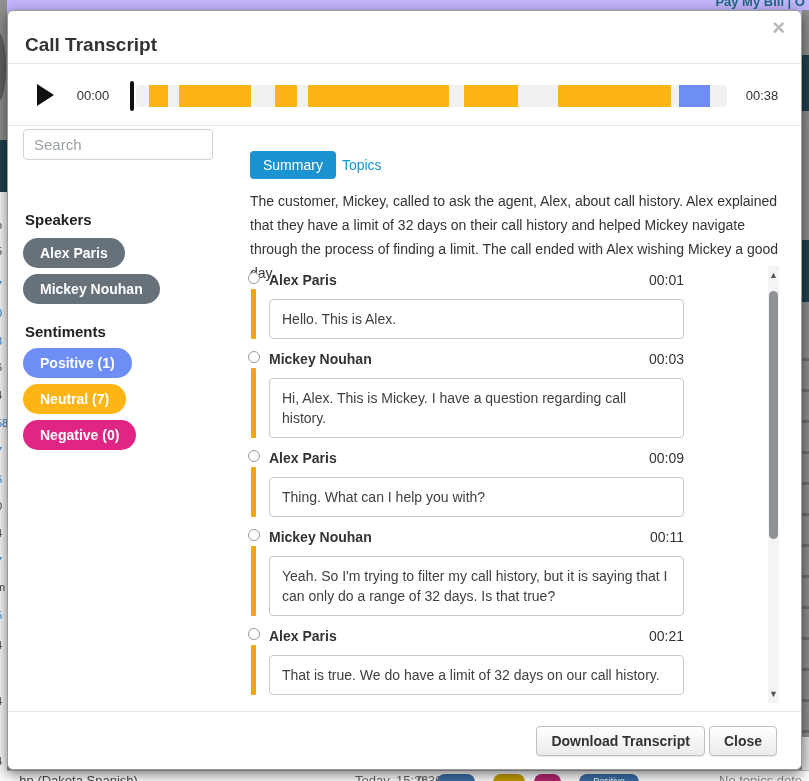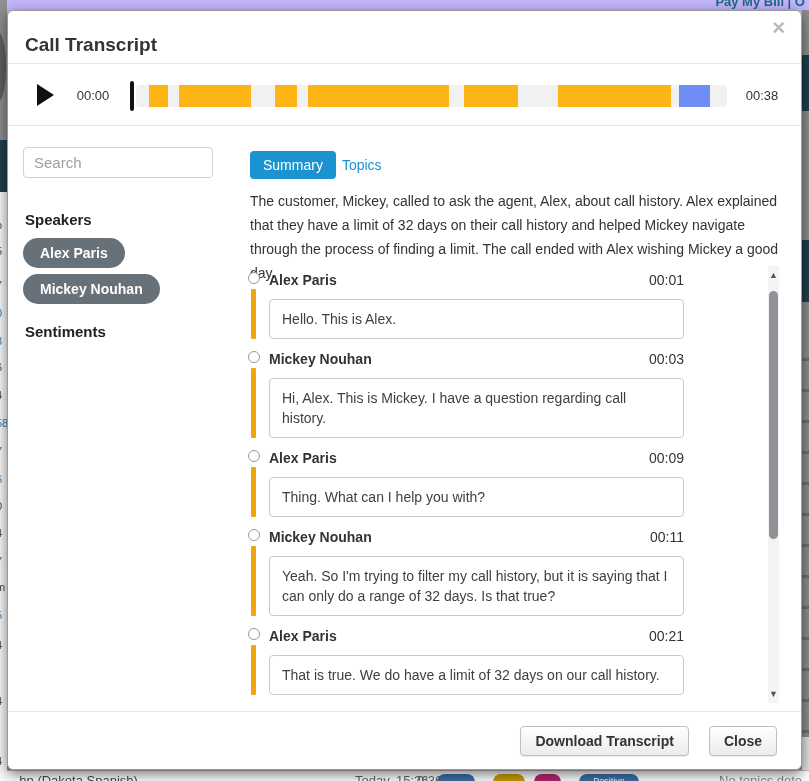--- a/index.html
+++ b/index.html
@@ -39,21 +39,21 @@
   .play-btn .tri { width:0; height:0; border-left:17px solid #101010; border-top:11px solid transparent; border-bottom:11px solid transparent; }
   .p-time { position:absolute; top:24px; font-size:13px; color:#333; }
   .p-cur { left:63px; width:44px; text-align:center; }
   .p-tot { left:730px; width:48px; text-align:center; }
   .p-track { position:absolute; left:128px; top:21px; width:591px; height:22px; background:#f1f1f2; border-radius:4px; cursor:pointer; }
   .seg { position:absolute; top:0; height:100%; }
   .p-head { position:absolute; left:122px; top:17px; width:4px; height:30px; background:#111; border-radius:2px; }
 
   
   .m-body { position:absolute; left:0; top:115px; right:0; bottom:58px; }
-  .search { position:absolute; left:15px; top:21px; width:190px; height:31px; border:1px solid #cbd2d9; border-radius:4px;
+  .search { position:absolute; left:15px; top:3px; width:190px; height:31px; border:1px solid #cbd2d9; border-radius:4px;
             font-size:15px; padding:4px 10px; color:#444; font-family:"Liberation Sans",sans-serif; }
   .search::placeholder { color:#9aa0a6; }
   .sb-head { position:absolute; left:17px; font-size:15px; font-weight:700; color:#222; }
   .sb-speakers-head { top:85px; }
   .sb-sentiments-head { top:197px; }
   .pill-list { position:absolute; left:15px; display:flex; flex-direction:column; align-items:flex-start; gap:6px; }
   .sb-speakers-list { top:112px; }
   .sb-sentiments-list { top:222px; }
   .pill { border-radius:17px; color:#fff; font-size:14px; font-weight:700; padding:7px 17px; cursor:pointer; white-space:nowrap; }
 
@@ -76,21 +76,21 @@
   .ebox { border:1px solid #c9c9c9; border-radius:4px; padding:9px 12px; font-size:14px; color:#3f3f3f; line-height:20px; background:#fff; }
 
   
   .sbar { position:absolute; right:8px; top:140px; width:11px; height:437px; background:#f4f4f4; }
   .sbar .arr { position:absolute; left:0; width:11px; text-align:center; font-size:9px; color:#555; cursor:pointer; line-height:14px; }
   .arr-up { top:2px; } .arr-down { bottom:2px; }
   .sthumb { position:absolute; left:1px; top:25px; width:9px; height:248px; background:#8e9296; border-radius:5px; cursor:pointer; }
 
   
   .m-footer { position:absolute; left:0; right:0; bottom:0; height:58px; border-top:1px solid #e5e5e5; }
-  .m-footer .btns { position:absolute; right:24px; top:14px; display:flex; gap:20px; }
+  .m-footer .btns { position:absolute; right:24px; top:14px; display:flex; gap:4px; }
   .btn { background:linear-gradient(#ffffff,#ebebeb); border:1px solid #bfbfbf; border-radius:4px; padding:6px 14px;
          font-size:14px; font-weight:700; color:#333; cursor:pointer; font-family:"Liberation Sans",sans-serif; box-shadow:0 1px 1px rgba(0,0,0,.08); }
 </style>
 </head>
 <body>
 
 <div class="bk-top">
   <span class="bk-top-link">Pay My Bill | O</span>
 </div>
 
@@ -168,20 +168,25 @@
 
   <div class="m-body">
 
     <input class="search" type="text" placeholder="Search" style="">
     <div class="sb-head sb-speakers-head">Speakers</div>
     <div class="pill-list sb-speakers-list" id="speakers-list">
         <div class="pill" style="background: rgb(103, 113, 122);">Alex Paris</div>
         <div class="pill" style="background: rgb(103, 113, 122);">Mickey Nouhan</div>
       </div>
     <div class="sb-head sb-sentiments-head">Sentiments</div>
+    <div class="pill-list sb-sentiments-list" id="sentiments-list">
+        <div class="pill" style="background: rgb(110, 142, 245);">Positive (1)</div>
+        <div class="pill" style="background: rgb(252, 181, 20);">Neutral (7)</div>
+        <div class="pill" style="background: rgb(224, 37, 133);">Negative (0)</div>
+      </div>
 
     <div class="m-main">
       <div class="tabs">
         <div class="tab-active">Summary</div>
         <div class="tab-link">Topics</div>
       </div>
       <div class="summary">The customer, Mickey, called to ask the agent, Alex, about call history. Alex explained that they have a limit of 32 days on their call history and helped Mickey navigate through the process of finding a limit. The call ended with Alex wishing Mickey a good day.</div>
       <div class="t-region" id="transcript-list">
           <div class="entry">
             <div class="tl">

